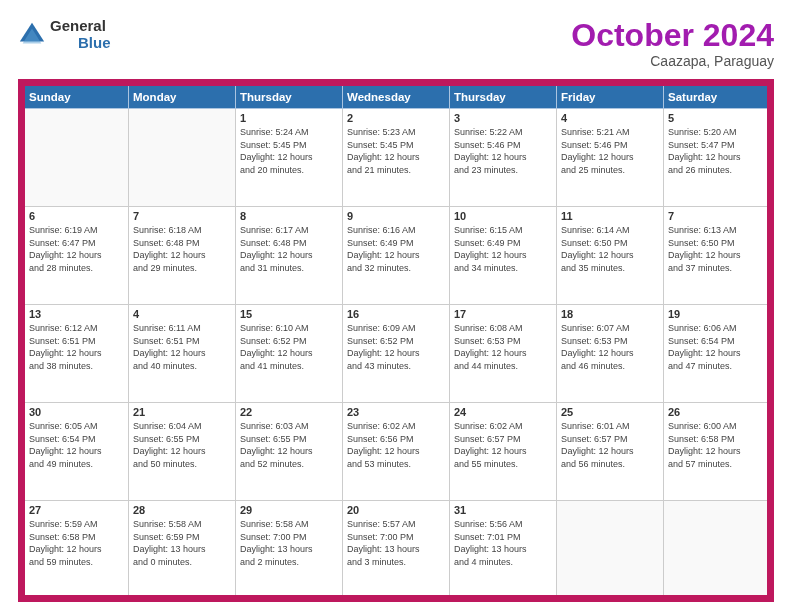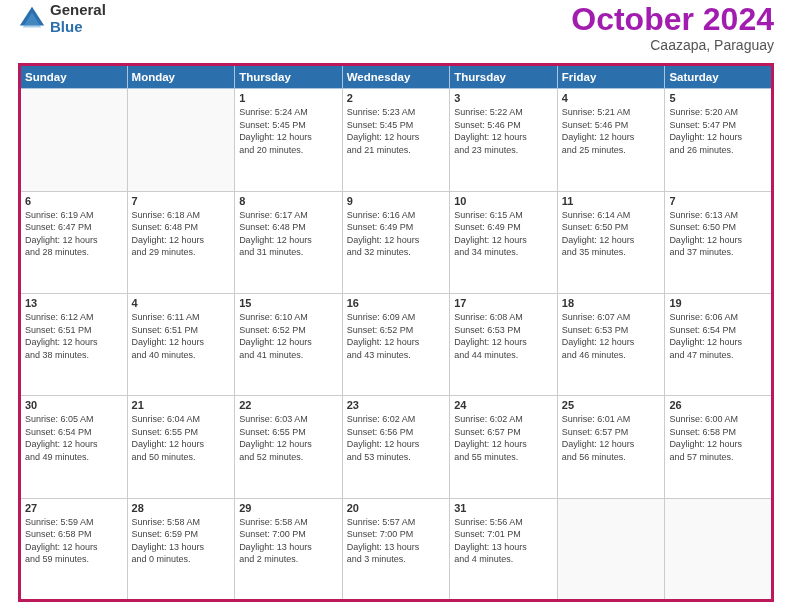--- a/index.html
+++ b/index.html
@@ -6,21 +6,21 @@
     body {
       width: 792px;
       height: 612px;
       font-family: Arial, sans-serif;
       background: #fff;
       overflow: hidden;
     }
     .page {
       width: 792px;
       height: 612px;
-      padding: 2px 18px 10px 18px;
+      padding: 18px 18px 10px 18px;
       display: flex;
       flex-direction: column;
     }
     .header {
       display: flex;
       justify-content: space-between;
       align-items: flex-start;
       margin-bottom: 10px;
     }
     .logo {
@@ -35,41 +35,42 @@
     }
     .logo-general {
       font-size: 15px;
       font-weight: bold;
       color: #333;
     }
     .logo-blue {
       font-size: 15px;
       font-weight: bold;
       color: #2c6fad;
+      margin-left: 28px;
     }
     .logo-icon {
       width: 28px;
       height: 28px;
     }
     .title-block {
       text-align: right;
     }
     .month-title {
       font-size: 32px;
       font-weight: bold;
       color: #a21caf;
       line-height: 1.1;
     }
     .subtitle {
       font-size: 14px;
       color: #555;
     }
     .calendar {
       flex: 1;
-      border: 3px solid #be185d;
+      border: 7px solid #be185d;
       border-collapse: collapse;
       width: 100%;
       table-layout: fixed;
     }
     .calendar th {
       background-color: #2c6fad;
       color: white;
       font-size: 11.5px;
       font-weight: bold;
       padding: 5px 4px;

